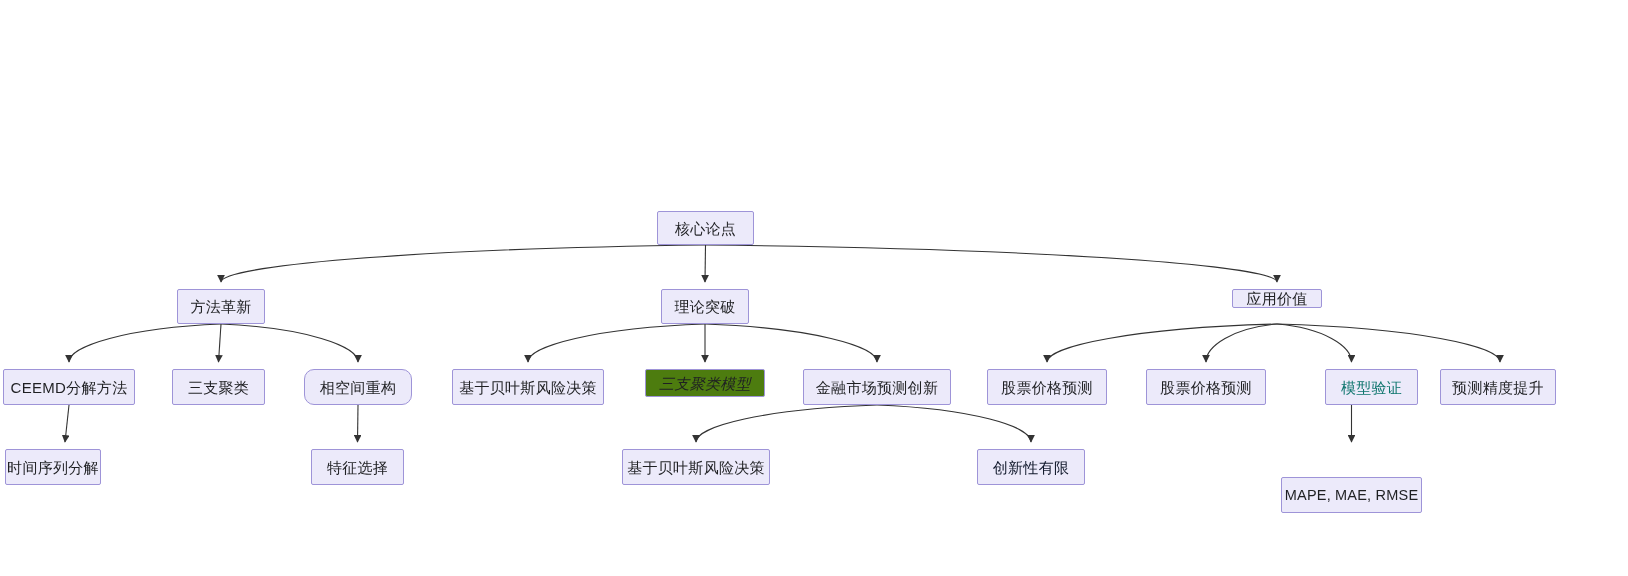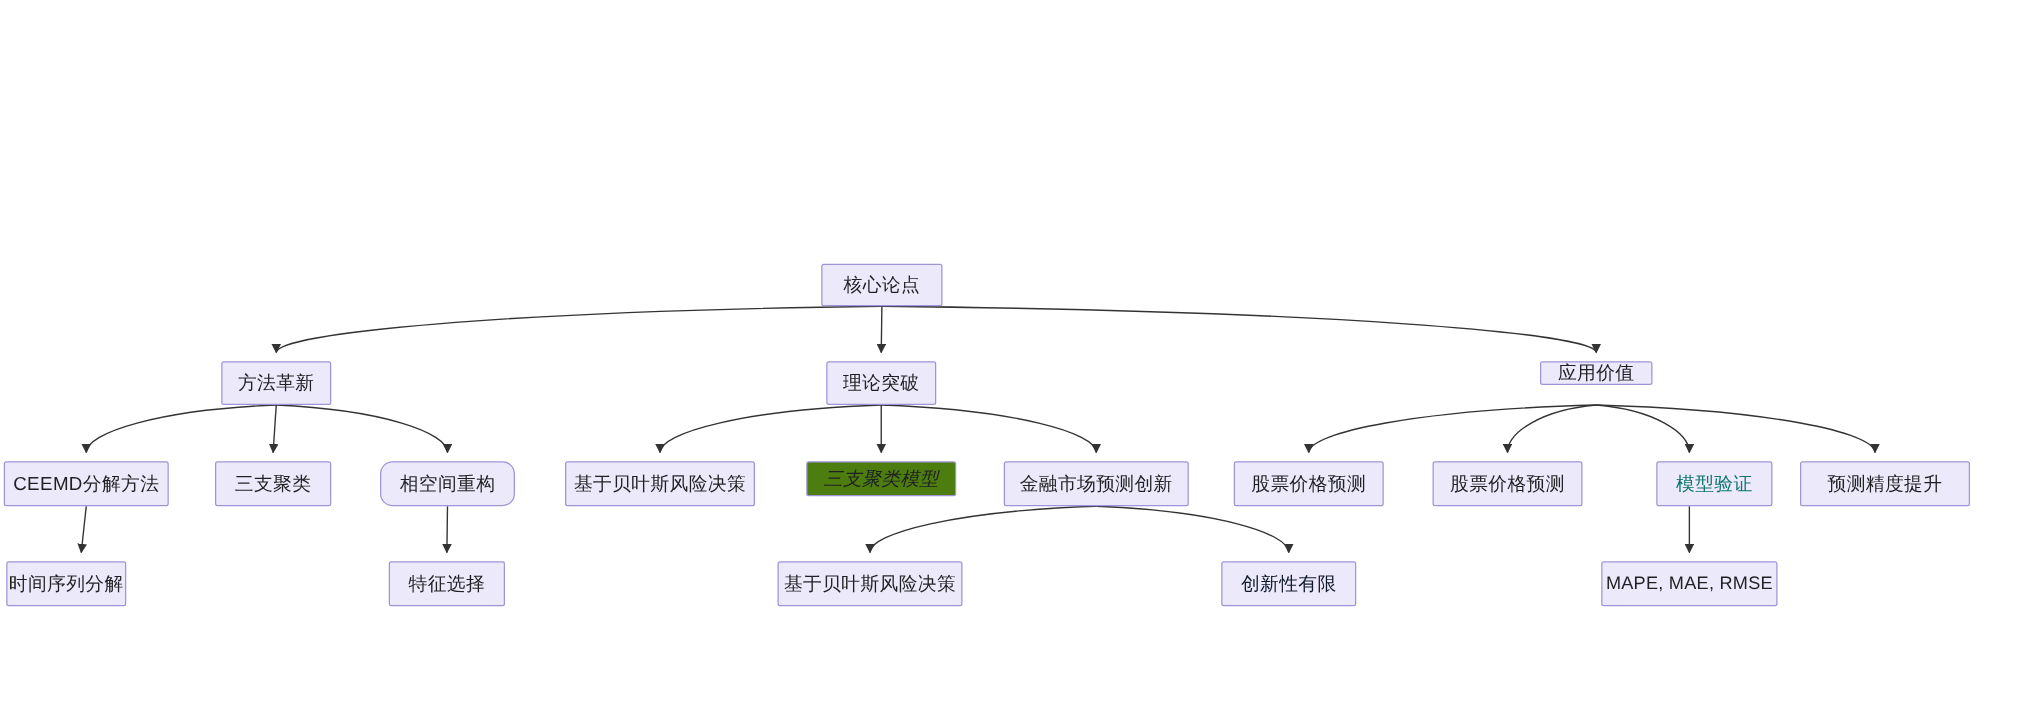--- a/index.html
+++ b/index.html
@@ -43,20 +43,21 @@
     white-space: nowrap;
     z-index: 2;
   }
   .node .node-label {
     display: block;
     padding: 0 2px;
   }
   .node.latin {
     font-size: 14.5px;
     letter-spacing: 0.2px;
+    margin-top: 28px;
   }
 </style>
 </head>
 <body>
 
 <div id="canvas">
   <svg id="edge-layer" viewBox="0 0 1628 576" width="1628" height="576" xmlns="http://www.w3.org/2000/svg">
     <defs>
       <marker id="arrow" viewBox="0 0 10 10" refX="9" refY="5" markerWidth="7" markerHeight="7" orient="auto-start-reverse">
         <path d="M 0 0 L 10 5 L 0 10 z" fill="#333333"></path>
@@ -116,21 +117,21 @@
       </div>
       <div class="node" style="left: 987px; top: 369px; width: 120px; height: 36px; background: rgb(236, 234, 250); border-color: rgb(158, 148, 216); color: rgb(31, 32, 35); text-align: center;">
         <span class="node-label">股票价格预测</span>
       </div>
       <div class="node" style="left: 1146px; top: 369px; width: 120px; height: 36px; background: rgb(236, 234, 250); border-color: rgb(158, 148, 216); color: rgb(31, 32, 35);">
         <span class="node-label">股票价格预测</span>
       </div>
       <div class="node" style="left: 1305px; top: 369px; width: 93px; height: 36px; background: rgb(236, 234, 250); border-color: rgb(158, 148, 216); color: #0f766e; margin-left: 20px;">
         <span class="node-label">模型验证</span>
       </div>
-      <div class="node" style="left: 1440px; top: 369px; width: 136px; height: 36px; background: rgb(236, 234, 250); border-color: rgb(158, 148, 216); color: rgb(31, 32, 35);">
+      <div class="node" style="left: 1440px; top: 369px; width: 116px; height: 36px; background: rgb(236, 234, 250); border-color: rgb(158, 148, 216); color: rgb(31, 32, 35);">
         <span class="node-label">预测精度提升</span>
       </div>
       <div class="node" style="left: 5px; top: 449px; width: 96px; height: 36px; background: rgb(236, 234, 250); border-color: rgb(158, 148, 216); color: rgb(31, 32, 35);">
         <span class="node-label">时间序列分解</span>
       </div>
       <div class="node" style="left: 311px; top: 449px; width: 93px; height: 36px; background: rgb(236, 234, 250); border-color: rgb(158, 148, 216); color: rgb(31, 32, 35);">
         <span class="node-label">特征选择</span>
       </div>
       <div class="node" style="left: 622px; top: 449px; width: 148px; height: 36px; background: rgb(236, 234, 250); border-color: rgb(158, 148, 216); color: rgb(31, 32, 35);">
         <span class="node-label">基于贝叶斯风险决策</span>

